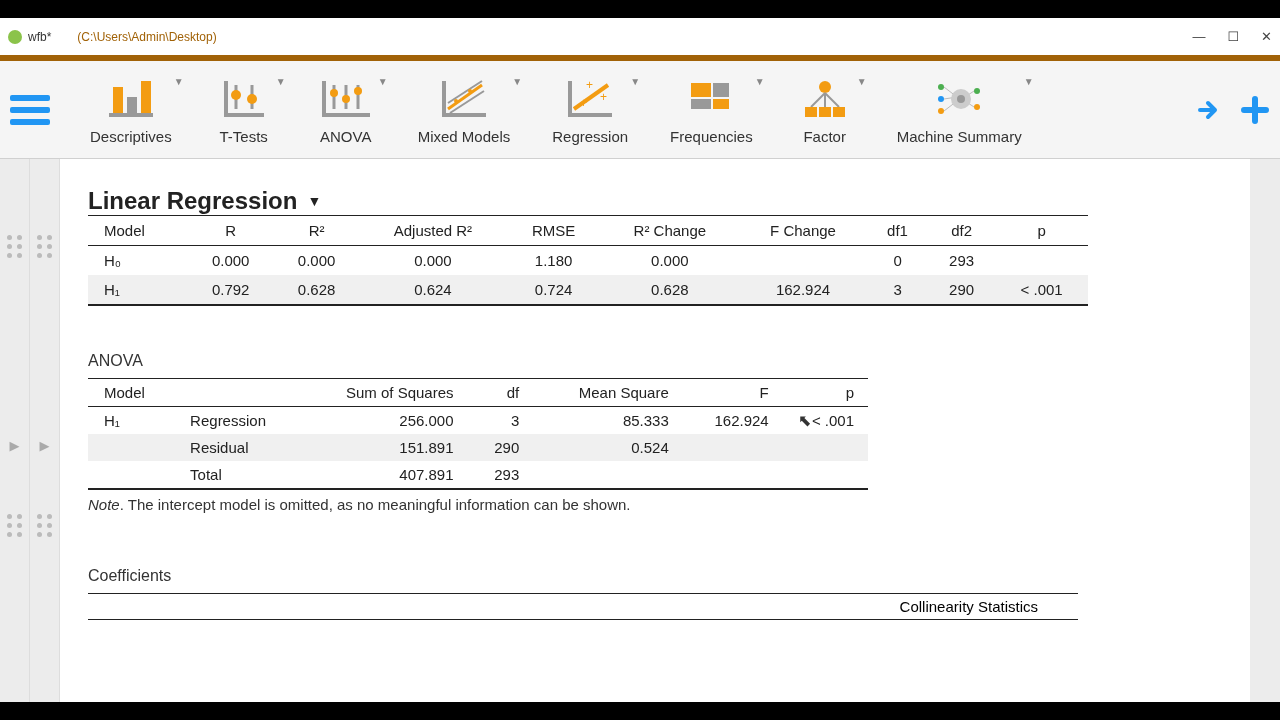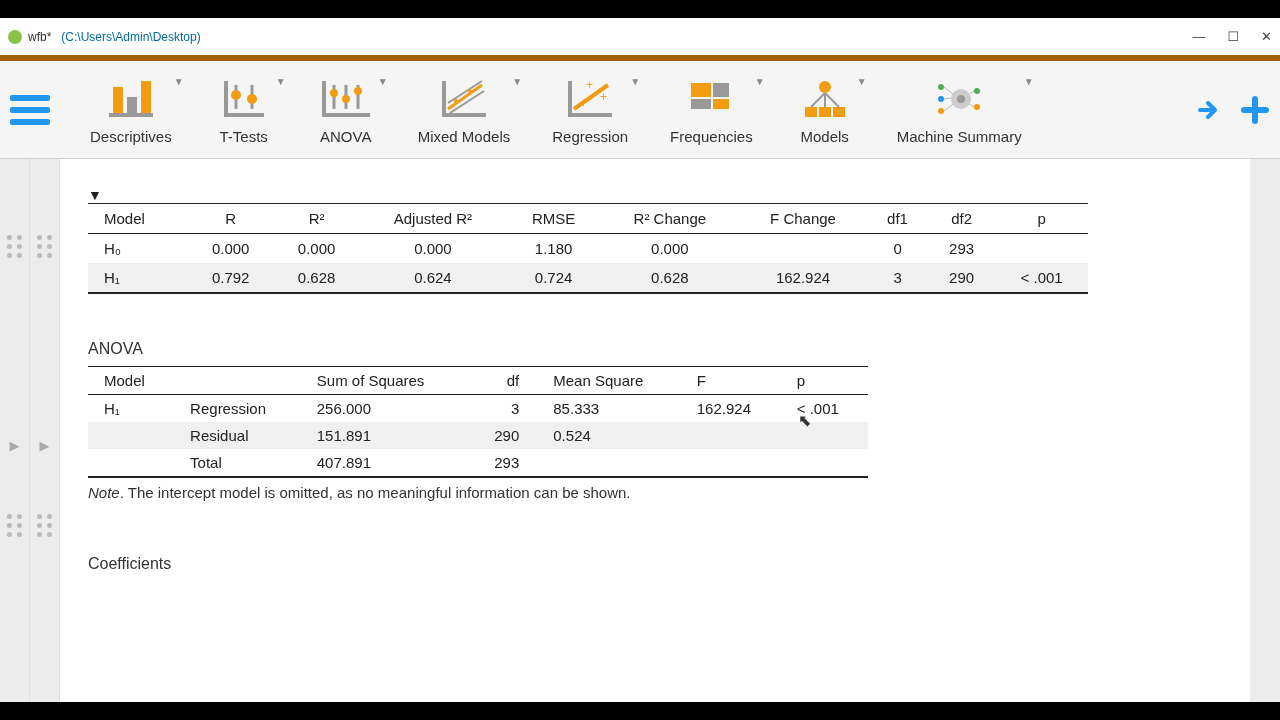--- a/index.html
+++ b/index.html
@@ -5,21 +5,21 @@
 * { margin: 0; padding: 0; box-sizing: border-box; font-family: Arial, Helvetica, sans-serif; }
 html, body { width: 1280px; height: 720px; overflow: hidden; background: #000; }
 .letterbox-top { height: 18px; background: #000; }
 .letterbox-bottom { height: 18px; background: #000; position: absolute; bottom: 0; width: 100%; }
 
 .titlebar {
   height: 43px; background: #fff; display: flex; align-items: center;
   padding: 0 8px; font-size: 12px; color: #333; border-bottom: 6px solid #a16207; text-align: right;
 }
 .titlebar .app-icon { width: 14px; height: 14px; border-radius: 50%; background: #8bc34a; margin-right: 6px; }
-.titlebar .title-path { color: #0369a1; margin-left: 10px; }
+.titlebar .title-path { color: #a16207; margin-left: 26px; }
 .titlebar .win-controls { margin-left: auto; display: flex; gap: 22px; }
 .titlebar .win-controls span { cursor: pointer; font-size: 13px; color: #444; }
 
 .toolbar {
   height: 98px; background: #f5f5f5; border-bottom: 1px solid #d0d0d0;
   display: flex; align-items: center; padding: 0 10px;
 }
 .hamburger { width: 40px; display: flex; flex-direction: column; gap: 6px; margin-right: 40px; cursor: pointer; }
 .hamburger div { height: 6px; background: #2196f3; border-radius: 2px; }
 
@@ -48,21 +48,21 @@
 
 table { border-collapse: collapse; font-size: 15px; color: #222; }
 .tbl-summary { width: 1000px; }
 .tbl-summary th, .tbl-summary td { padding: 6px 10px; text-align: center; font-weight: normal; }
 .tbl-summary thead tr { border-top: 1px solid #222; border-bottom: 1px solid #222; }
 .tbl-summary tbody tr:last-child { border-bottom: 2px solid #222; }
 .tbl-summary tbody tr.shade { background: #f0f0f0; }
 .tbl-summary td:first-child, .tbl-summary th:first-child { text-align: left; padding-left: 16px; }
 
 .tbl-anova { width: 780px; }
-.tbl-anova th, .tbl-anova td { padding: 5px 14px; text-align: left; font-weight: normal; }
+.tbl-anova th, .tbl-anova td { padding: 5px 14px; text-align: right; font-weight: normal; }
 .tbl-anova thead tr { border-top: 1px solid #222; border-bottom: 1px solid #222; }
 .tbl-anova tbody tr.last { border-bottom: 2px solid #222; }
 .tbl-anova td.left, .tbl-anova th.left { text-align: left; padding-left: 16px; }
 .tbl-anova td.right, .tbl-anova th.right { text-align: right; padding-right: 20px; }
 .tbl-anova tbody tr.shade { background: #f0f0f0; }
 
 .note { font-size: 15px; color: #333; margin-top: 6px; }
 .note i { font-style: italic; }
 
 .coef-title { font-size: 16px; color: #333; margin-top: 54px; }
@@ -188,21 +188,21 @@
         <svg width="48" height="40">
             <circle cx="24" cy="8" r="6" fill="#f39c12"></circle>
             <line x1="24" y1="14" x2="10" y2="28" stroke="#999" stroke-width="2"></line>
             <line x1="24" y1="14" x2="24" y2="28" stroke="#999" stroke-width="2"></line>
             <line x1="24" y1="14" x2="38" y2="28" stroke="#999" stroke-width="2"></line>
             <rect x="4" y="28" width="12" height="10" fill="#f39c12"></rect>
             <rect x="18" y="28" width="12" height="10" fill="#f39c12"></rect>
             <rect x="32" y="28" width="12" height="10" fill="#f39c12"></rect>
           </svg>
       </div>
-      <div class="label">Models</div>
+      <div class="label">Factor</div>
     </div>
     <div class="toolbar-item">
       <span class="dd">▼</span>
       <div class="icon-wrap">
         <svg width="56" height="40">
             <circle cx="10" cy="8" r="3" fill="#4caf50"></circle>
             <circle cx="10" cy="20" r="3" fill="#2196f3"></circle>
             <circle cx="10" cy="32" r="3" fill="#f39c12"></circle>
             <circle cx="46" cy="12" r="3" fill="#4caf50"></circle>
             <circle cx="46" cy="28" r="3" fill="#f39c12"></circle>
@@ -265,20 +265,21 @@
         <span></span>
         <span></span>
         <span></span>
         <span></span>
         <span></span>
       </div>
   </div>
 
   <div class="content">
     <div class="main-title">
+      <span>Linear Regression</span>
       <span class="caret">▼</span>
     </div>
 
 
     <table class="tbl-summary">
       <thead>
           <tr>
         <th>Model</th>
         <th>R</th>
         <th>R²</th>
@@ -359,20 +360,23 @@
           <td class="right">293</td>
           <td></td>
           <td></td>
           <td></td>
         </tr>
       </tbody>
     </table>
     <div class="note"><i>Note</i><span>. The intercept model is omitted, as no meaningful information can be shown.</span></div>
 
     <div class="coef-title">Coefficients</div>
+    <div class="coef-subhead">
+      <span>Collinearity Statistics</span>
+    </div>
 
     <div class="cursor">⬉</div>
   </div>
 
   <div class="right-gutter"></div>
 </div>
 
 <div class="letterbox-bottom"></div>
 
 </body></html>

